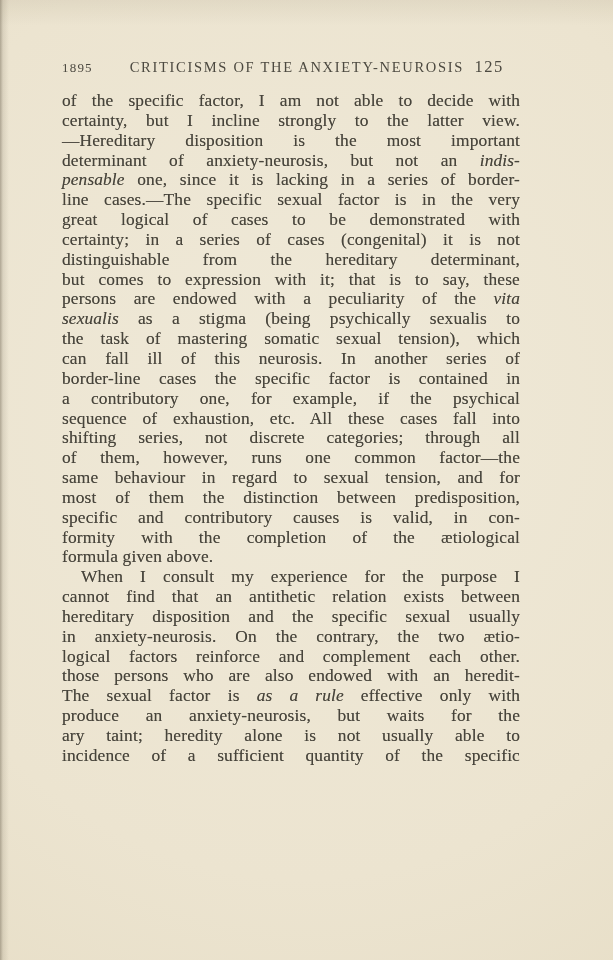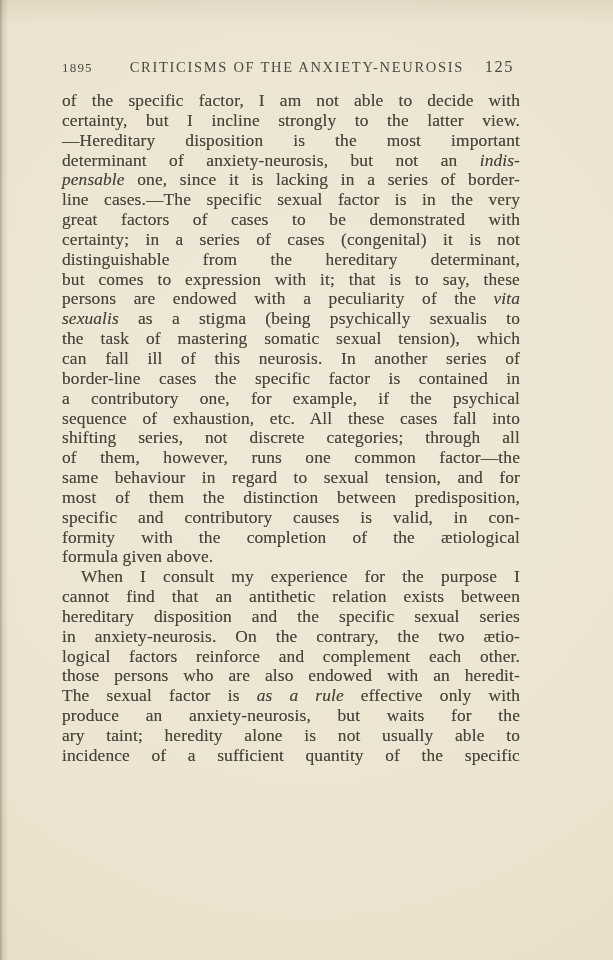--- a/index.html
+++ b/index.html
@@ -24,21 +24,21 @@
   }
   .header .year {
     font-size: 13px; letter-spacing: 1.2px; min-width: 64px;
   }
   .header .running-title {
     flex: 1; text-align: right;
     font-size: 14.5px; letter-spacing: 1.7px;
     white-space: nowrap;
   }
   .header .page-number {
-    font-size: 16.5px; letter-spacing: 1.5px; min-width: 50px; text-align: right;
+    font-size: 16.5px; letter-spacing: 1.5px; min-width: 50px; text-align: center;
   }
   .text-block {
     position: absolute; left: 62px; top: 91px; width: 458px;
     color: #47443b;
     font-size: 17.4px; line-height: 19.85px;
     letter-spacing: 0.15px;
     text-shadow: 0 0 0.6px rgba(71,68,59,0.55);
   }
   .line { white-space: normal; }
   .line.just { text-align: justify; text-align-last: justify; }
@@ -54,41 +54,41 @@
     <span class="running-title">CRITICISMS OF THE ANXIETY-NEUROSIS</span>
     <span class="page-number">125</span>
   </div>
   <div class="text-block">
       <div class="line just"><span>of the specific factor, I am not able to decide with</span></div>
       <div class="line just"><span>certainty, but I incline strongly to the latter view.</span></div>
       <div class="line just"><span>—Hereditary disposition is the most important</span></div>
       <div class="line just"><span>determinant of anxiety-neurosis, but not an </span><em>indis-</em></div>
       <div class="line just"><em>pensable</em><span> one, since it is lacking in a series of border-</span></div>
       <div class="line just"><span>line cases.—The specific sexual factor is in the very</span></div>
-      <div class="line just"><span>great factors of cases to be demonstrated with</span></div>
+      <div class="line just"><span>great logical of cases to be demonstrated with</span></div>
       <div class="line just"><span>certainty; in a series of cases (congenital) it is not</span></div>
       <div class="line just"><span>distinguishable from the hereditary determinant,</span></div>
       <div class="line just"><span>but comes to expression with it; that is to say, these</span></div>
       <div class="line just"><span>persons are endowed with a peculiarity of the </span><em>vita</em></div>
       <div class="line just"><em>sexualis</em><span> as a stigma (being psychically sexualis to</span></div>
       <div class="line just"><span>the task of mastering somatic sexual tension), which</span></div>
       <div class="line just"><span>can fall ill of this neurosis. In another series of</span></div>
       <div class="line just"><span>border-line cases the specific factor is contained in</span></div>
       <div class="line just"><span>a contributory one, for example, if the psychical</span></div>
       <div class="line just"><span>sequence of exhaustion, etc. All these cases fall into</span></div>
       <div class="line just"><span>shifting series, not discrete categories; through all</span></div>
       <div class="line just"><span>of them, however, runs one common factor—the</span></div>
       <div class="line just"><span>same behaviour in regard to sexual tension, and for</span></div>
       <div class="line just"><span>most of them the distinction between predisposition,</span></div>
       <div class="line just"><span>specific and contributory causes is valid, in con-</span></div>
       <div class="line just"><span>formity with the completion of the ætiological</span></div>
       <div class="line"><span>formula given above.</span></div>
       <div class="line just indent"><span>When I consult my experience for the purpose I</span></div>
       <div class="line just"><span>cannot find that an antithetic relation exists between</span></div>
-      <div class="line just"><span>hereditary disposition and the specific sexual series</span></div>
+      <div class="line just"><span>hereditary disposition and the specific sexual usually</span></div>
       <div class="line just"><span>in anxiety-neurosis. On the contrary, the two ætio-</span></div>
       <div class="line just"><span>logical factors reinforce and complement each other.</span></div>
       <div class="line just"><span>those persons who are also endowed with an heredit-</span></div>
       <div class="line just"><span>The sexual factor is </span><em>as a rule</em><span> effective only with</span></div>
       <div class="line just"><span>produce an anxiety-neurosis, but waits for the</span></div>
       <div class="line just"><span>ary taint; heredity alone is not usually able to</span></div>
       <div class="line just"><span>incidence of a sufficient quantity of the specific</span></div>
     </div>
 </div>
 

